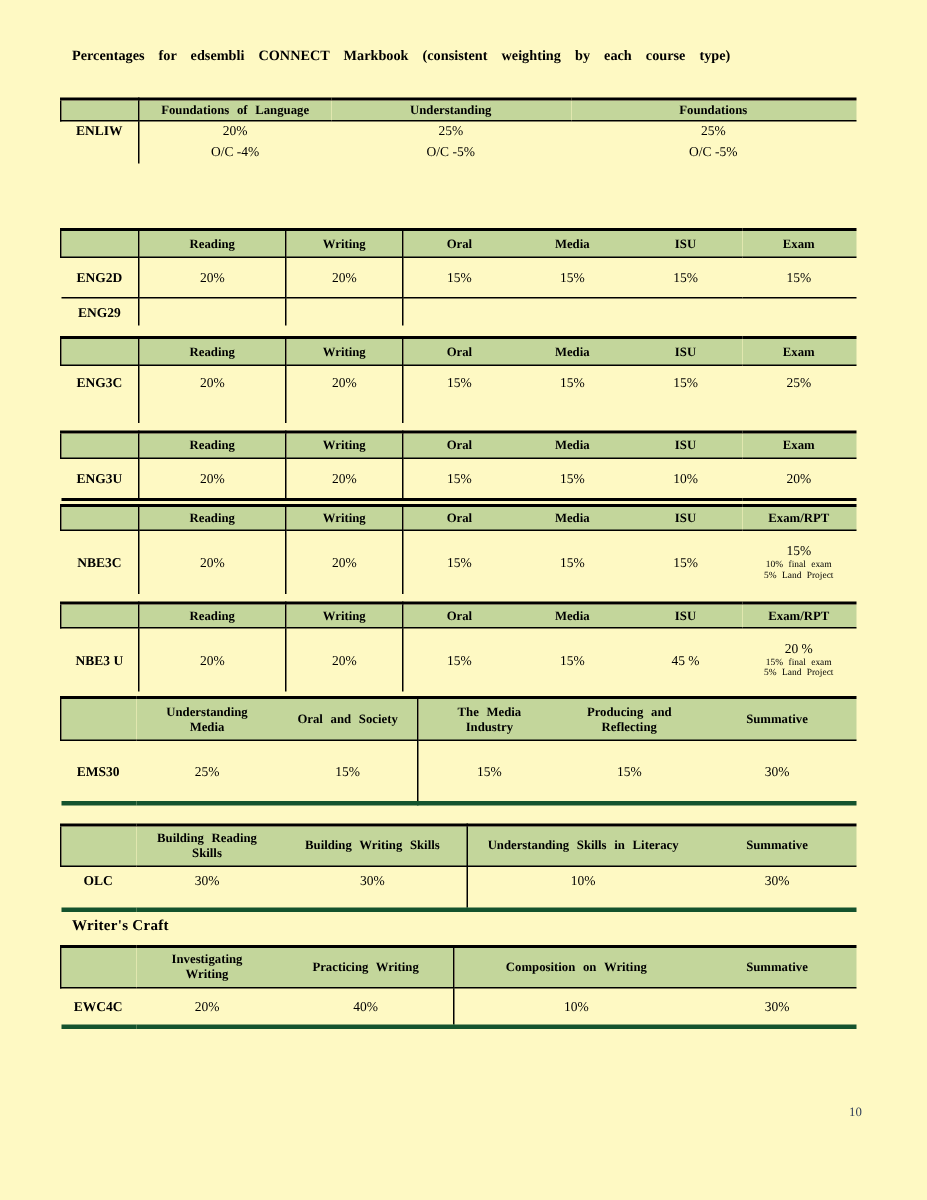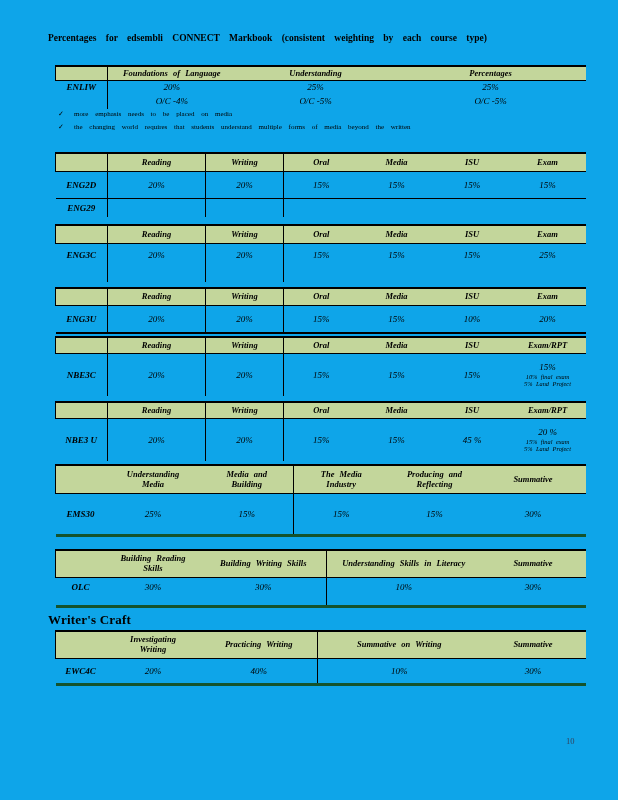--- a/index.html
+++ b/index.html
@@ -1,29 +1,29 @@
 <!DOCTYPE html>
 <html><head>
 <meta charset="utf-8">
 <style>
   html, body { margin:0; padding:0; background:#e8e8e8; }
   .page {
     position:relative; width:618px; height:800px; margin:0 auto;
-    background:#0ea5e9; font-family:"Liberation Serif", serif; color:#000;
+    background:#fef9c3; font-family:"Liberation Serif", serif; color:#000;
     overflow:hidden;
   }
   .title {
     position:absolute; left:48px; top:33px;
     font-size:9.5px; font-weight:bold; word-spacing:7px; white-space:nowrap;
   }
   table.tbl {
-    position:absolute; left:55px; width:530px;
+    position:absolute; left:40px; width:530px;
     border-collapse:collapse; table-layout:fixed;
     border-top:2px solid #000;
-    font-size:9px; line-height:1.15;font-style:italic;
+    font-size:9px; line-height:1.15;
   }
   table.tbl th, table.tbl td { text-align:center; vertical-align:middle; padding:0; overflow:hidden; }
   tr.hdr th {
     background:#c3d69b; font-weight:bold; font-size:8.5px;
     border-bottom:1px solid #000; word-spacing:3px; padding:0 12px;
   }
   .t1 tr.hdr th { padding:0 6px; }
   tr.hdr th:first-child { border-left:1px solid #000; }
   .vr { border-right:1px solid #000; }
   td.lbl { font-weight:bold; }
@@ -39,21 +39,21 @@
   .t6 tr.hdr th { height:15px; } .t6 tr.r0 td { height:42px; }
   .t7 tr.hdr th { height:27px; } .t7 tr.r0 td { height:40px; }
   .t8 tr.hdr th { height:26px; } .t8 tr.r0 td { height:23px; vertical-align:top; padding-top:4px; }
   .t9 tr.hdr th { height:26px; } .t9 tr.r0 td, .t9 tr.r1 td { height:24px; }
   .examcell div { line-height:1.2; }
   .examcell .sub { font-size:6.3px; word-spacing:2px; }
   .checks { position:absolute; left:58px; top:110px; font-size:7px; }
   .checks .row { margin-bottom:5px; white-space:nowrap; }
   .checks .mark { display:inline-block; width:16px; }
   .checks .txt { word-spacing:5px; }
-  .section-heading { position:absolute; left:48px; top:612px; font-size:13px; font-weight:bold; letter-spacing:0.2px; }
+  .section-heading { position:absolute; left:48px; top:612px; font-size:10px; font-weight:bold; letter-spacing:0.2px; }
   .page-number { position:absolute; left:566px; top:736px; font-size:8.5px; color:#33415c; }
 </style>
 </head>
 <body>
 
 <div class="page">
 
   <div class="title">Percentages for edsembli CONNECT Markbook (consistent weighting by each course type)</div>
 
   <table class="tbl t1" style="top:65px">
@@ -61,45 +61,37 @@
         <col style="width:52px">
         <col style="width:128px">
         <col style="width:160px">
         <col style="width:190px">
       </colgroup>
     <tbody>
       <tr class="hdr">
         <th class="vr"></th>
         <th>Foundations of Language</th>
         <th>Understanding</th>
-        <th>Percentages</th>
+        <th>Foundations</th>
       </tr>
       <tr class="r0">
         <td class="lbl vr">ENLIW</td>
         <td>20%</td>
         <td>25%</td>
         <td>25%</td>
       </tr>
       <tr class="r1">
         <td class="lbl vr"></td>
         <td>O/C -4%</td>
         <td>O/C -5%</td>
         <td>O/C -5%</td>
       </tr>
     </tbody>
   </table>
 
-  <div class="checks">
-    <div class="row">
-      <span class="mark">✓</span><span class="txt">more emphasis needs to be placed on media</span>
-    </div>
-    <div class="row">
-      <span class="mark">✓</span><span class="txt">the changing world requires that students understand multiple forms of media beyond the written</span>
-    </div>
-  </div>
 
   <table class="tbl t2" style="top:152px">
     <colgroup>
         <col style="width:52px">
         <col style="width:98px">
         <col style="width:78px">
         <col style="width:75px">
         <col style="width:76px">
         <col style="width:75px">
         <col style="width:76px">
@@ -277,21 +269,21 @@
         <col style="width:95px">
         <col style="width:93px">
         <col style="width:95px">
         <col style="width:92px">
         <col style="width:105px">
       </colgroup>
     <tbody>
       <tr class="hdr">
         <th></th>
         <th>Understanding Media</th>
-        <th class="vr">Media and Building</th>
+        <th class="vr">Oral and Society</th>
         <th>The Media Industry</th>
         <th>Producing and Reflecting</th>
         <th>Summative</th>
       </tr>
       <tr class="r0">
         <td class="lbl">EMS30</td>
         <td>25%</td>
         <td class="vr">15%</td>
         <td>15%</td>
         <td>15%</td>
@@ -334,21 +326,21 @@
         <col style="width:95px">
         <col style="width:117px">
         <col style="width:163px">
         <col style="width:105px">
       </colgroup>
     <tbody>
       <tr class="hdr">
         <th></th>
         <th>Investigating Writing</th>
         <th class="vr">Practicing Writing</th>
-        <th>Summative on Writing</th>
+        <th>Composition on Writing</th>
         <th>Summative</th>
       </tr>
       <tr class="r0 sep">
         <td class="lbl">EWC4C</td>
         <td>20%</td>
         <td class="vr">40%</td>
         <td>10%</td>
         <td>30%</td>
       </tr>
     </tbody>

